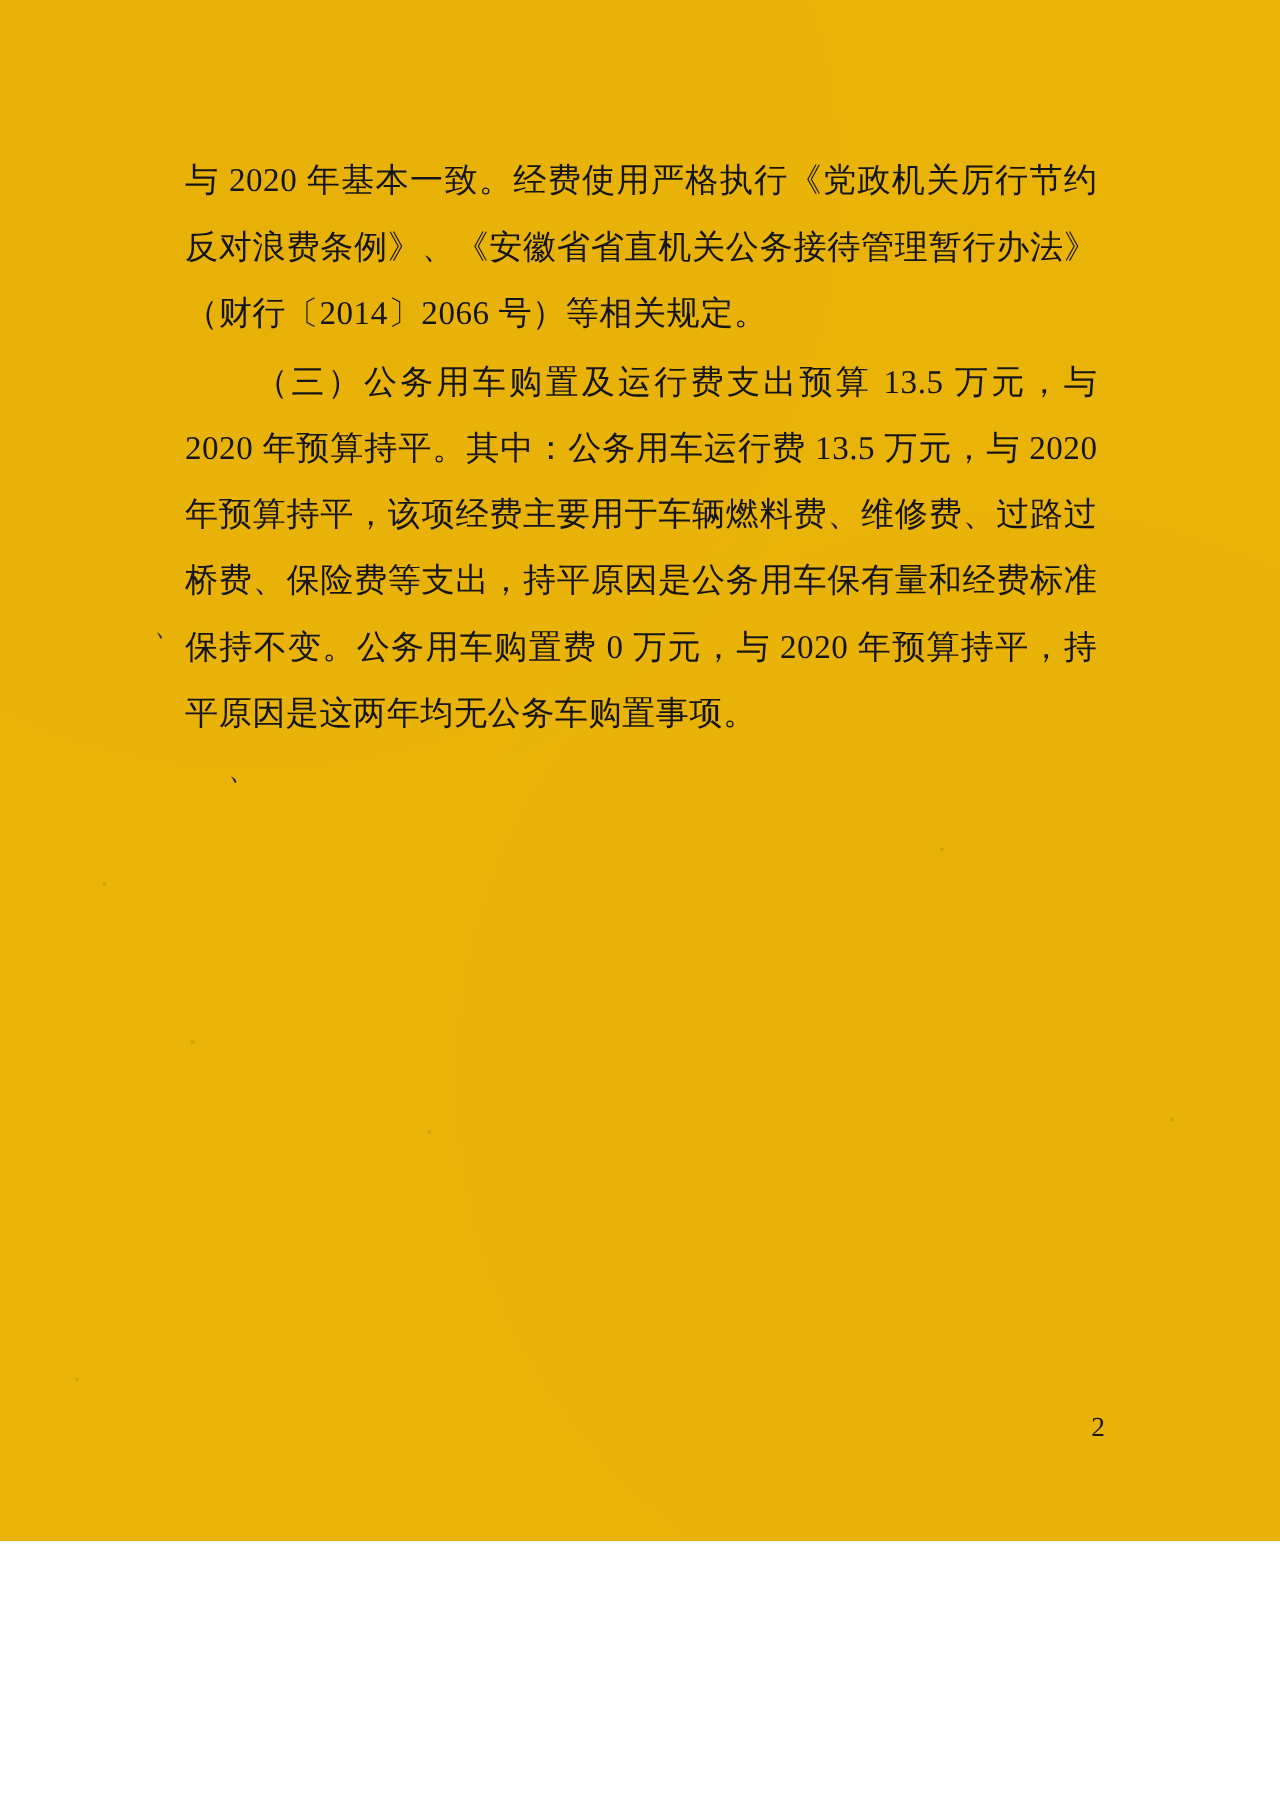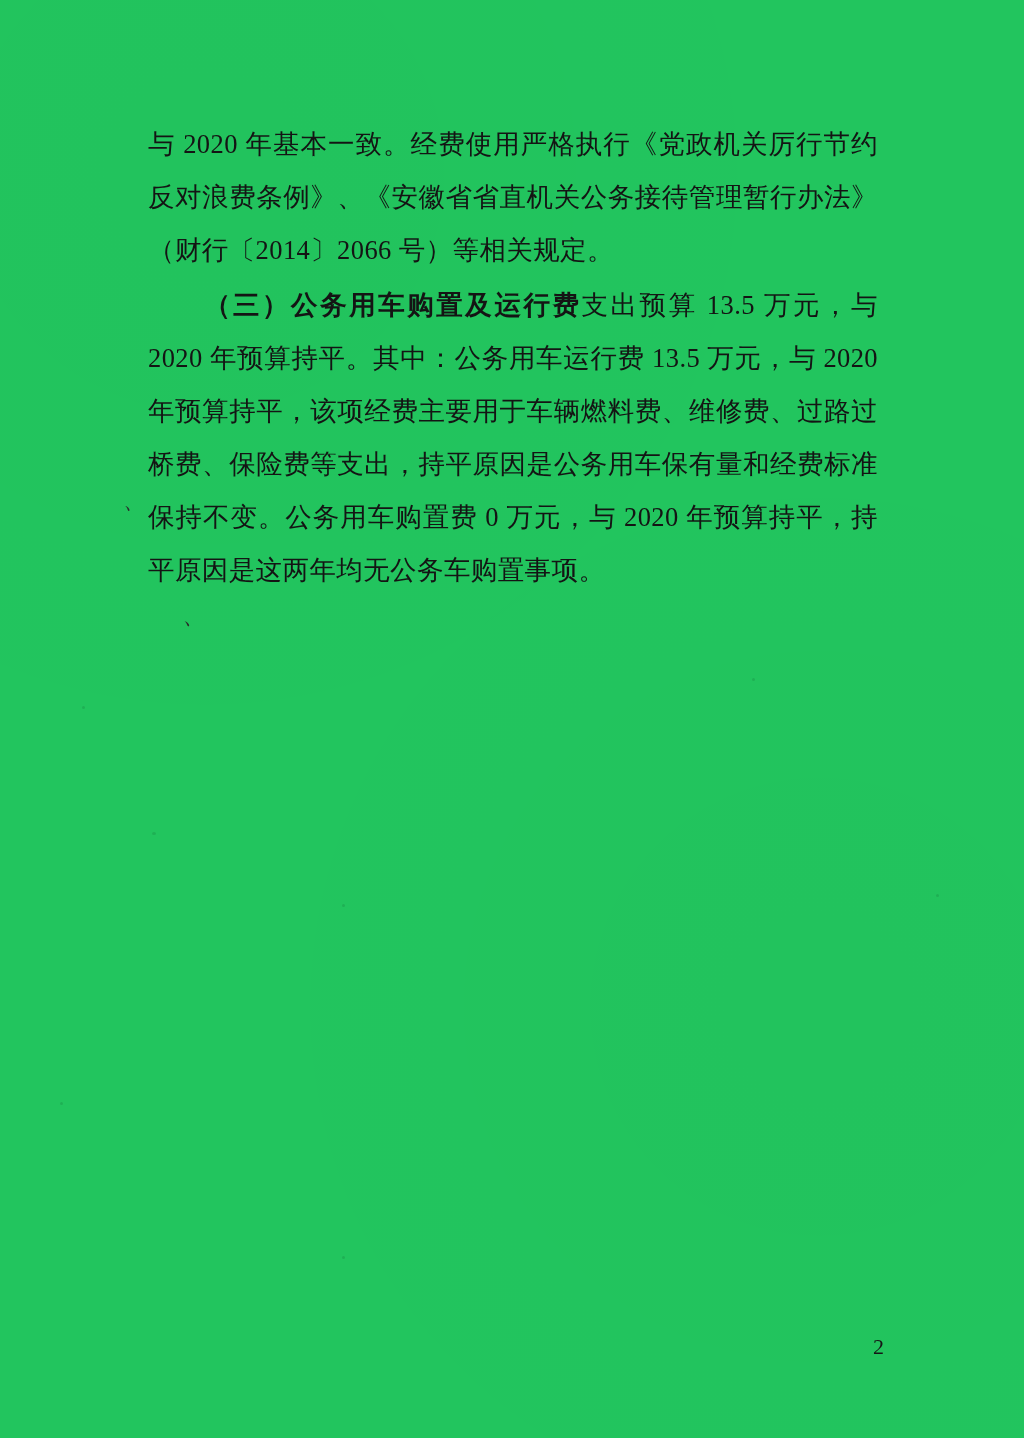--- a/index.html
+++ b/index.html
@@ -3,22 +3,22 @@
 <meta charset="utf-8">
 <style>
   html, body {
     margin: 0;
     padding: 0;
     background: #ffffff;
   }
   .page {
     position: relative;
     width: 1024px;
-    height: 1438px;
-    background: #22c55e;
+    height: 1233px;
+    background: #eab308;
     overflow: hidden;
     font-family: "Liberation Serif", "DejaVu Serif", serif;
     color: #1b1b1b;
   }
   
   .paper-grain {
     position: absolute;
     inset: 0;
     background:
       radial-gradient(circle at 20% 12%, rgba(0,0,0,0.012), rgba(0,0,0,0) 45%),
@@ -40,21 +40,21 @@
     margin: 0 0 0 0;
     color: #141414;
   }
   .para + .para {
     margin-top: 2px;
   }
   .indent {
     text-indent: 56px;
   }
   .bold-run {
-    font-weight: bold;
+    font-weight: normal;
   }
   .stray-mark-1 {
     position: absolute;
     left: 124px;
     top: 487px;
     font-size: 22px;
     color: #2a2a2a;
     transform: rotate(8deg);
   }
   .stray-mark-2 {

